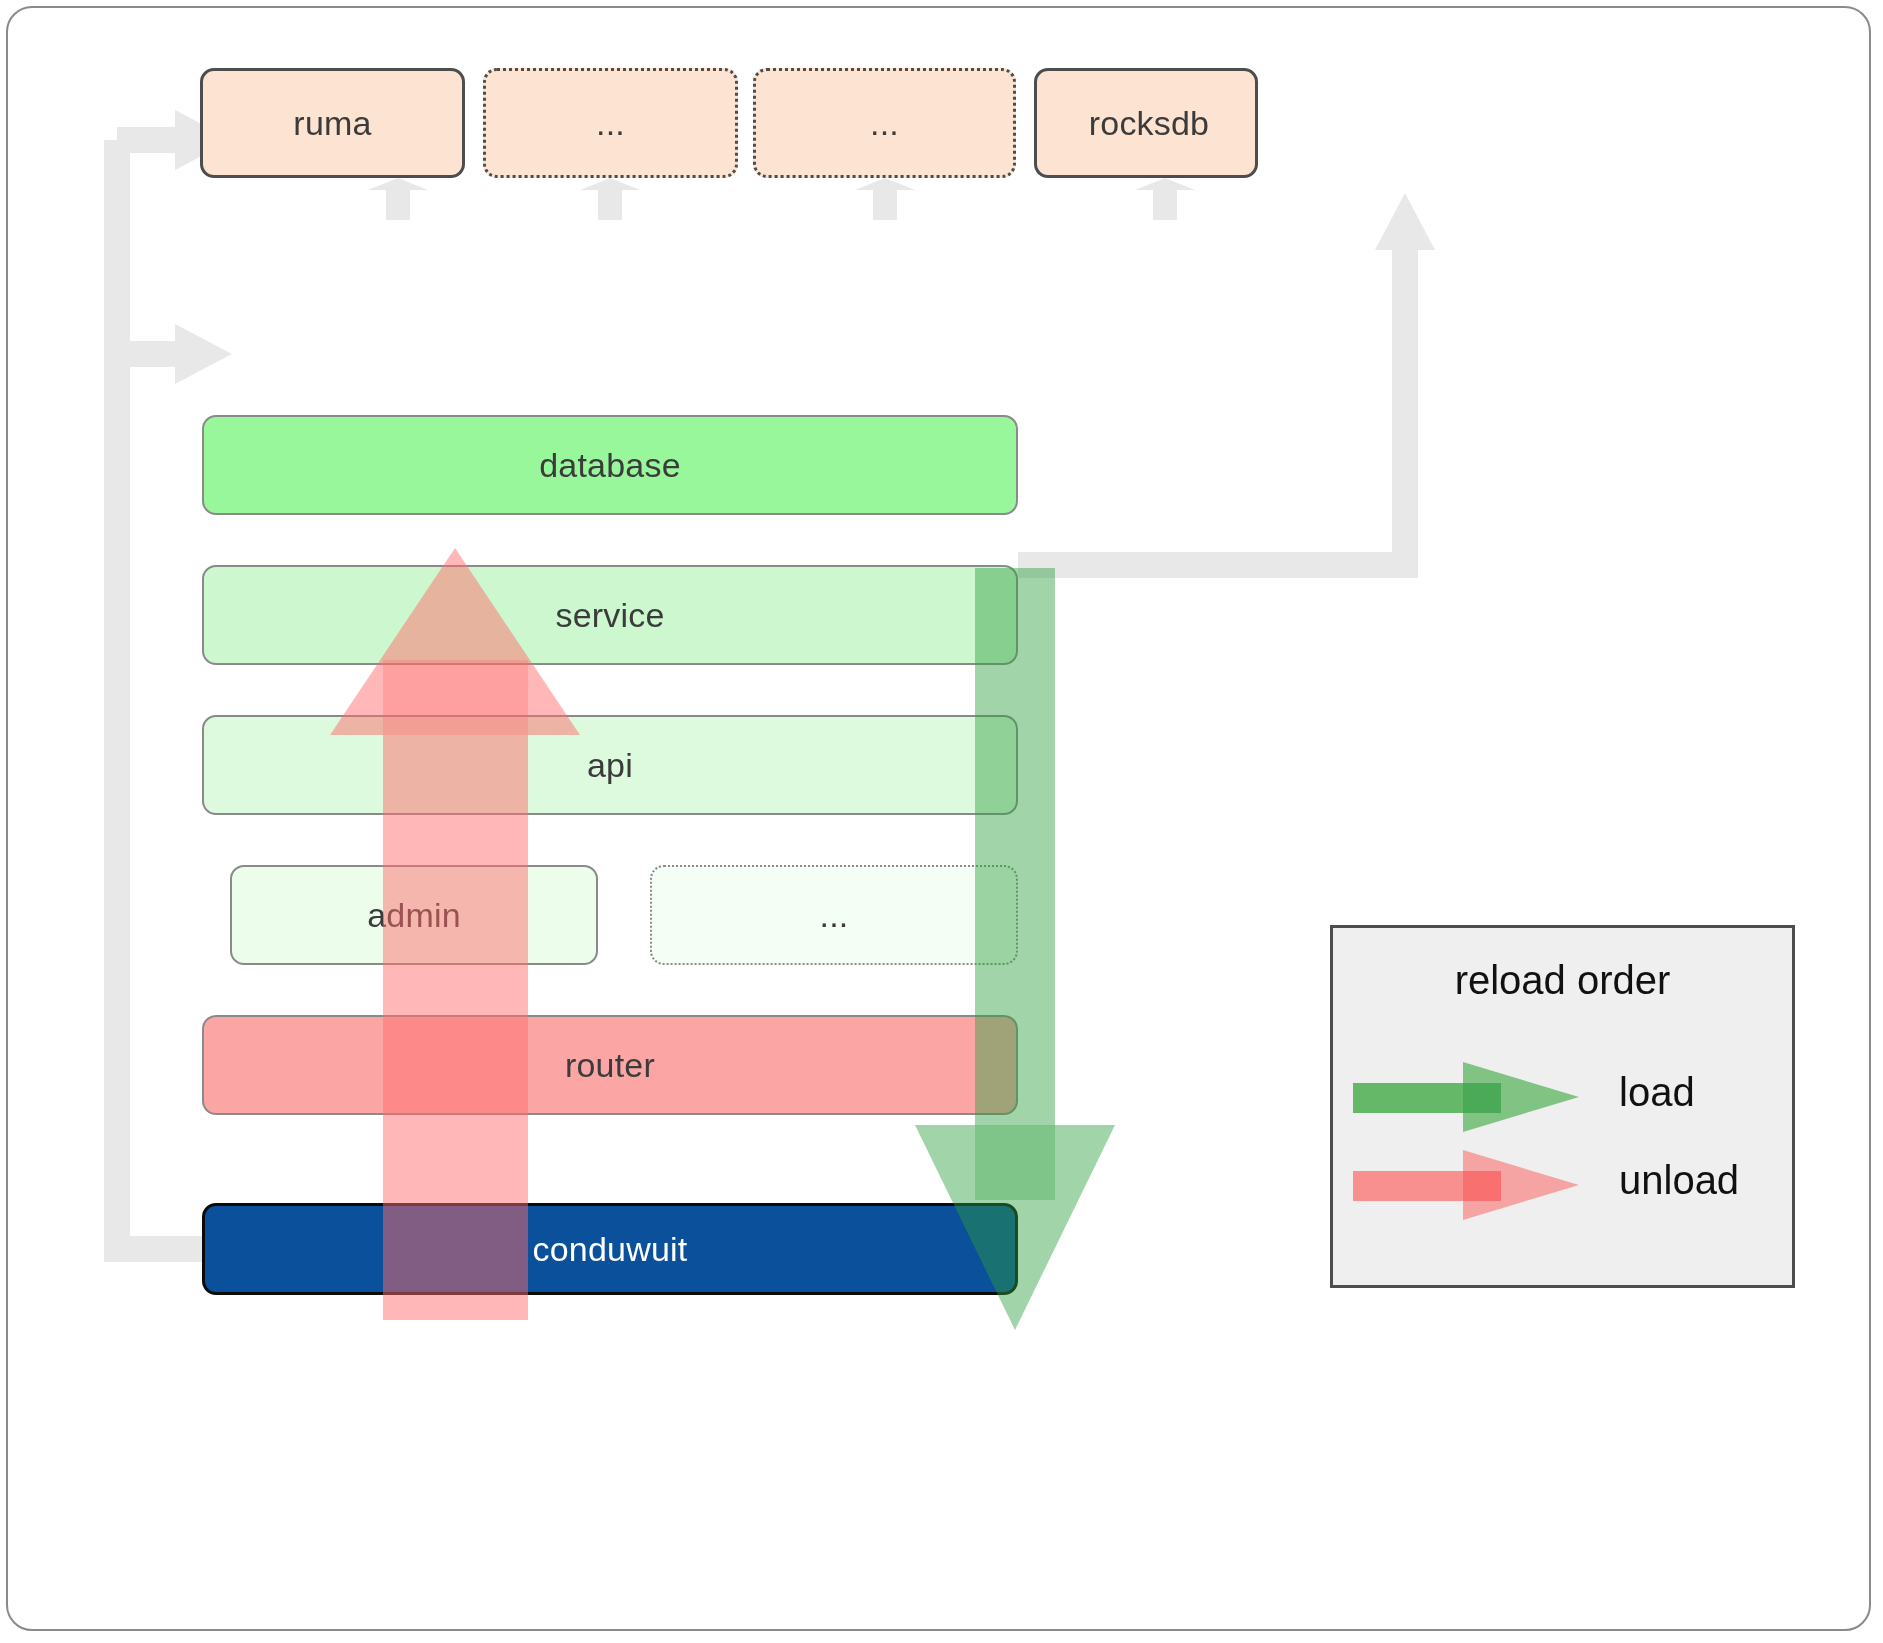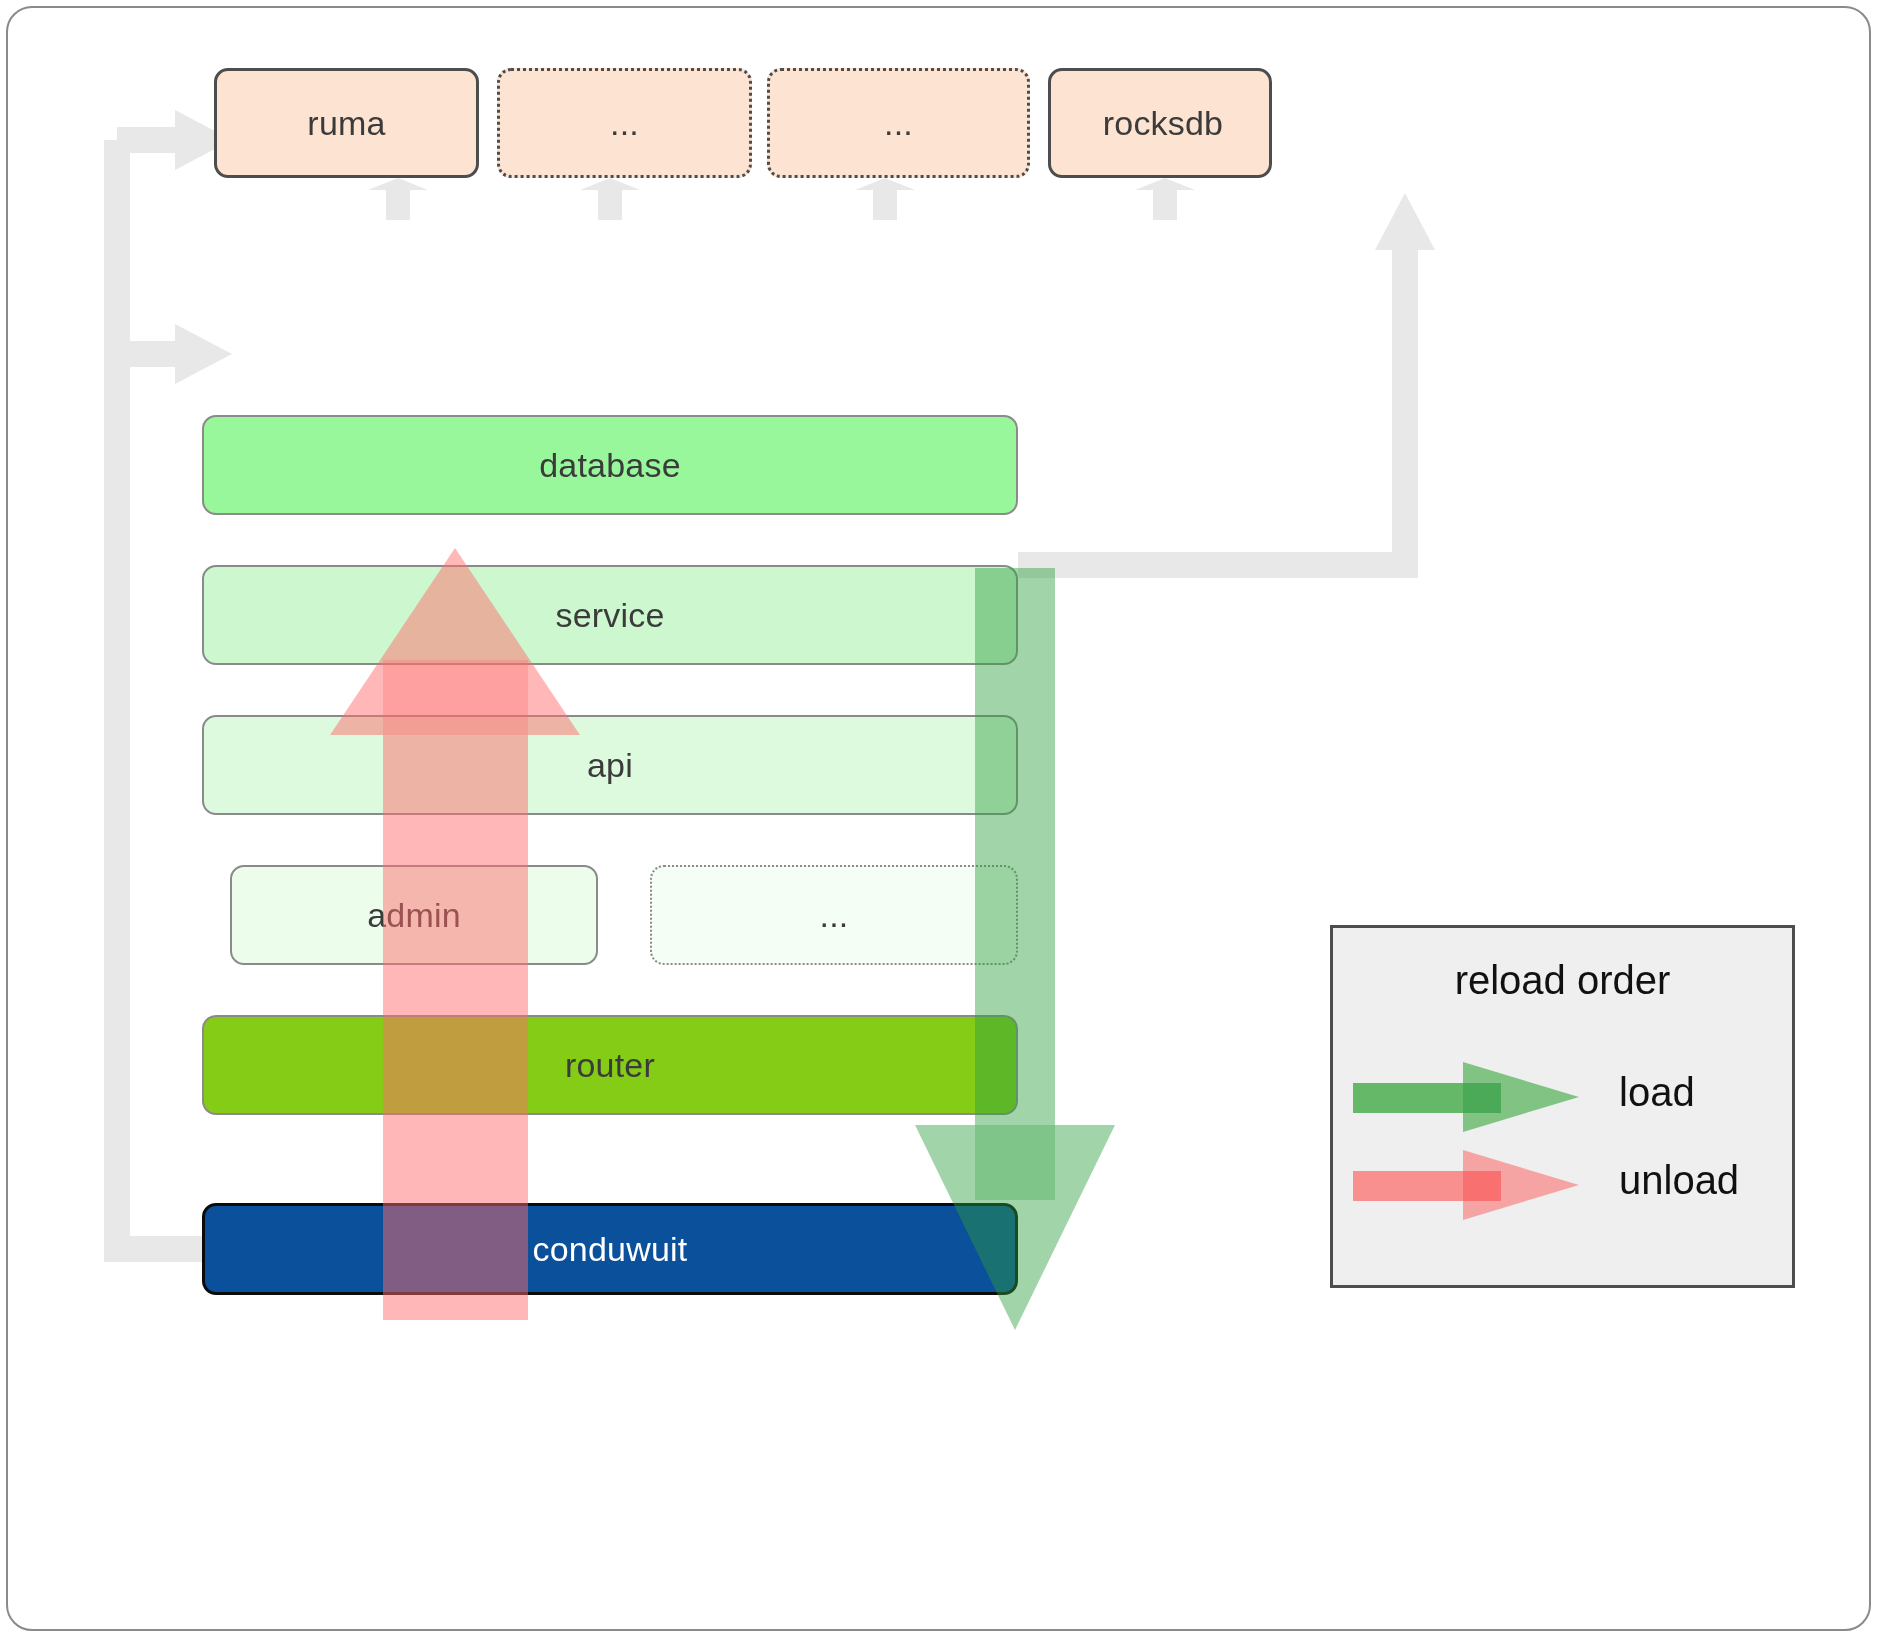--- a/index.html
+++ b/index.html
@@ -23,21 +23,21 @@
     display:flex;align-items:center;justify-content:center;
     border-radius:12px;
     font-size:34px;color:#3b3b3b;
     letter-spacing:.2px;
   }
   .node .lbl{pointer-events:none;}
 
   
   .dep{
     background:#fde3d1;border:3px solid #4d4d4d;border-radius:14px;
-    height:110px;top:68px;margin-left:14px;
+    height:110px;top:68px;
   }
   .dep.dotted{border:3px dotted #4d4d4d;background:#fde3d1;}
 
   #n-ruma   {left:200px; width:265px;}
   #n-dots1  {left:483px; width:255px;}
   #n-dots2  {left:753px; width:263px;}
   #n-rocksdb{left:1034px;width:224px;padding-left:6px;}
 
   
   #n-core{
@@ -49,21 +49,21 @@
   .layer{
     left:202px;width:816px;height:100px;
     border:2px solid #8a8a8a;border-radius:14px;
   }
   #n-database{top:415px;background:#97f79a;}
   #n-service {top:565px;background:#cdf7ce;}
   #n-api     {top:715px;background:#ddfade;}
   #n-admin   {top:865px;width:368px;background:#ecfdec;margin-left:28px;}
   #n-dots3   {top:865px;left:650px;width:368px;background:#f4fef4;
               border:2px dotted #8a8a8a;}
-  #n-router  {top:1015px;background:#84cc16;}
+  #n-router  {top:1015px;background:#fca5a5;}
 
   
   #n-conduwuit{
     left:202px;top:1203px;width:816px;height:92px;
     background:#0a509a;border:3px solid #0b0b0b;border-radius:14px;
     color:#ffffff;font-weight:normal;font-size:34px;
   }
 
   
   #wires{position:absolute;left:0;top:0;width:1883px;height:1643px;}

